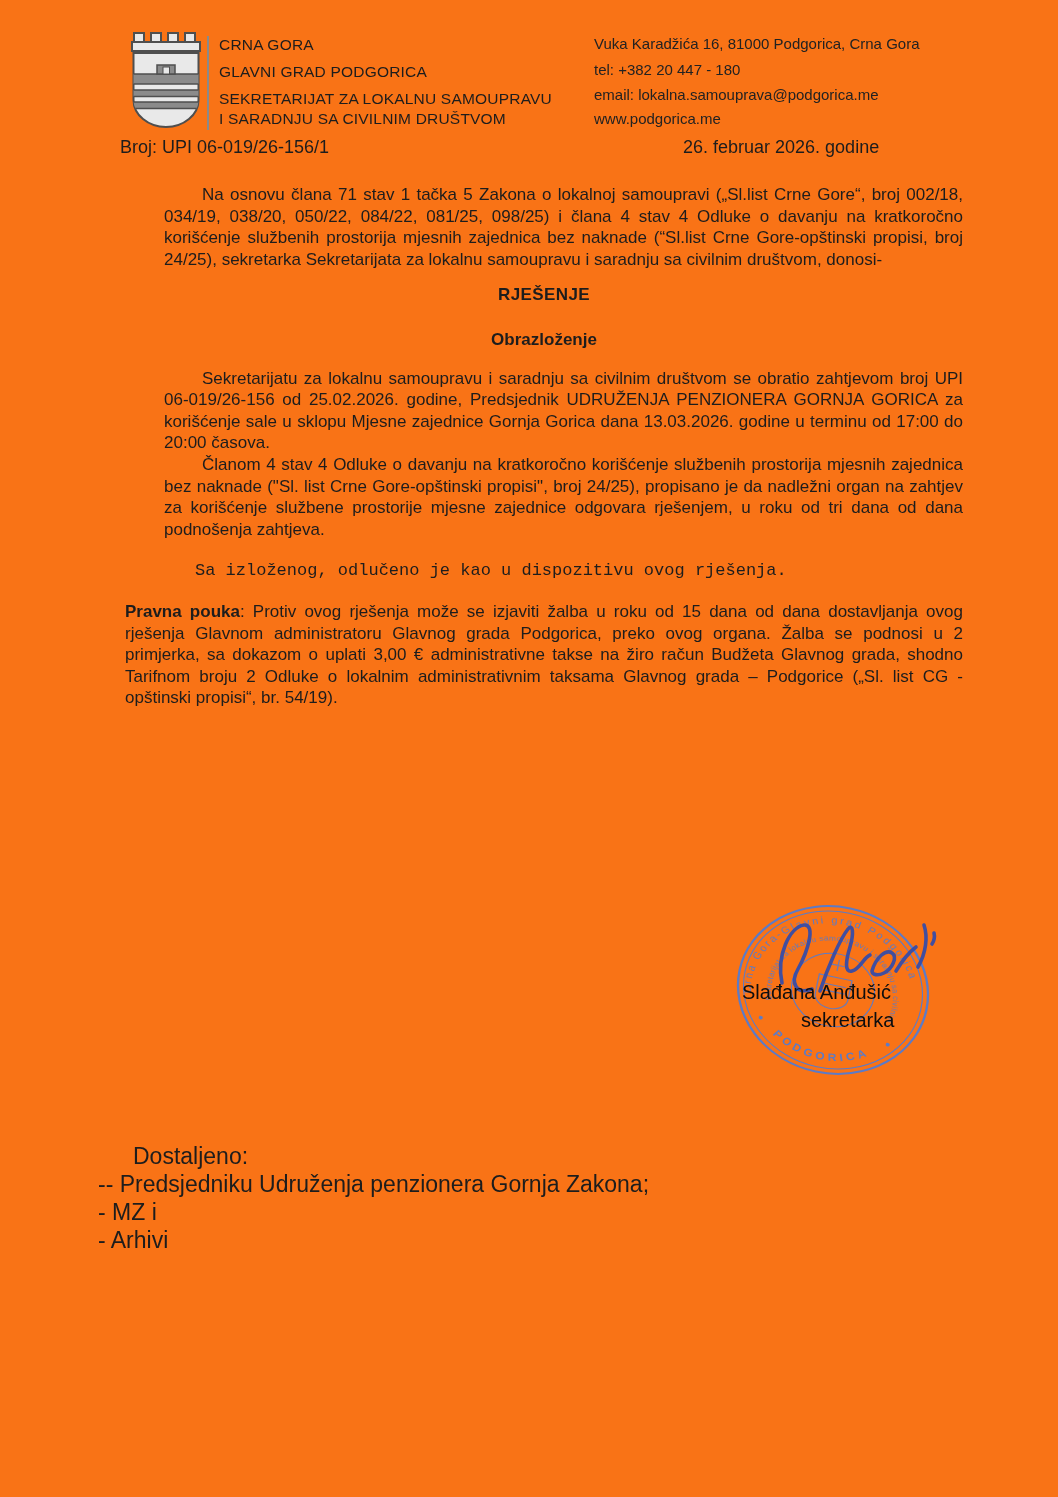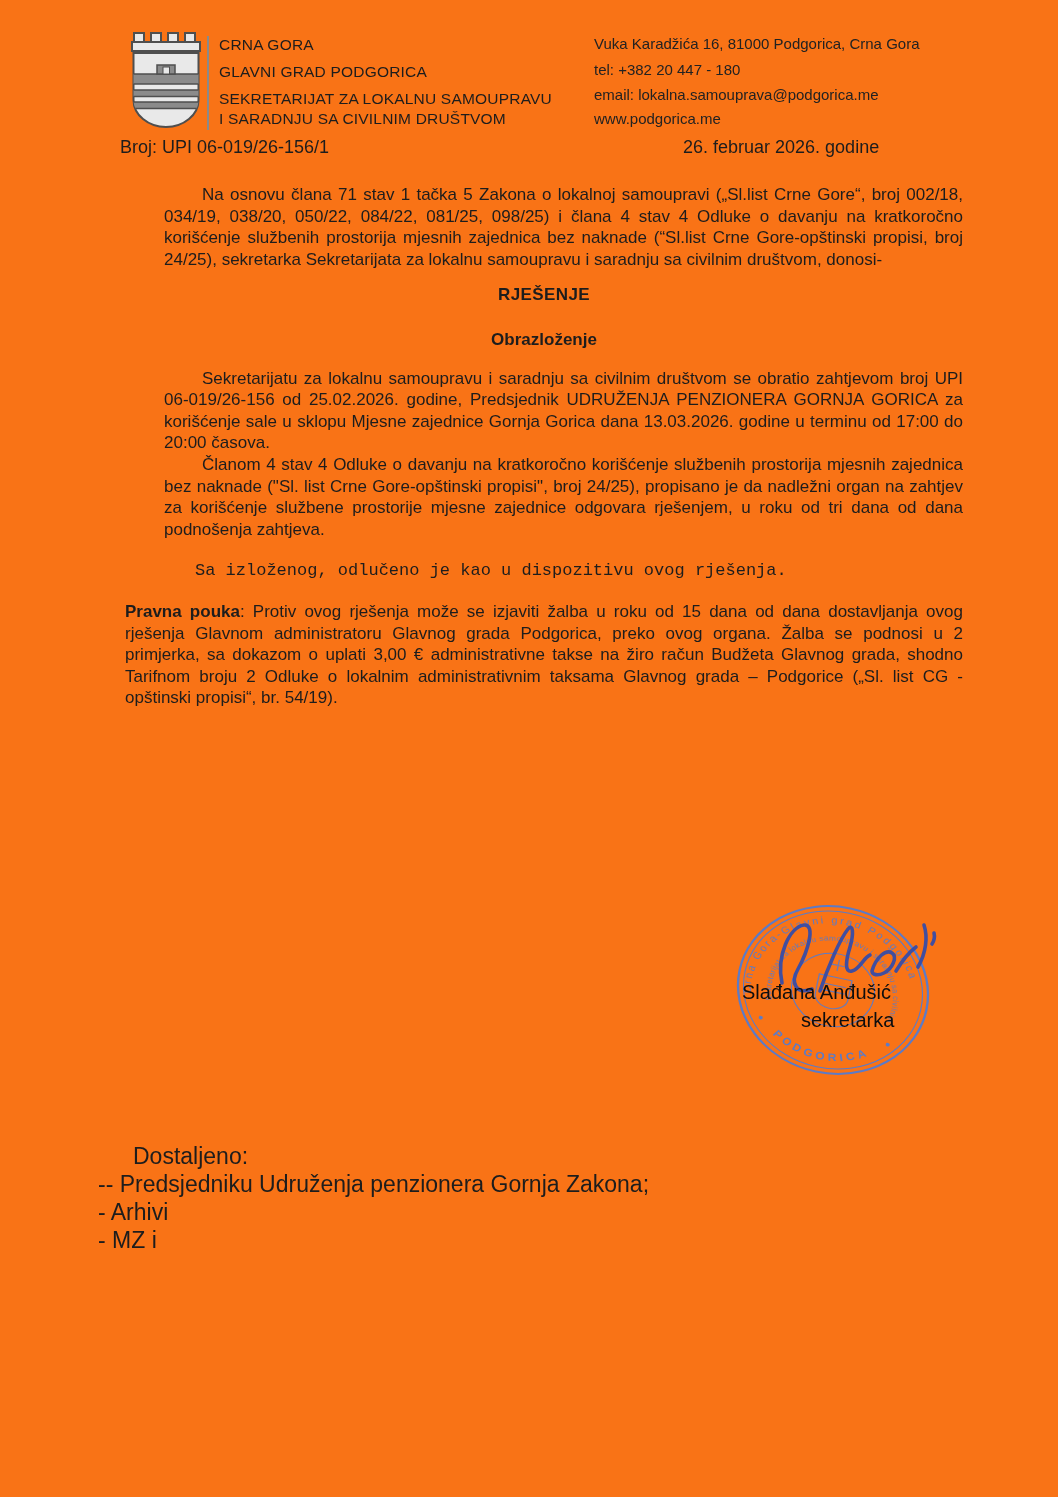--- a/index.html
+++ b/index.html
@@ -154,17 +154,17 @@
       <path d="M166,30 C167,34 166,38 164,41"></path>
     </g>
   </svg>
 
   <div class="sig-name">Slađana Anđušić</div>
   <div class="sig-role">sekretarka</div>
 
   <div class="distribution">
     <div class="dist-label">Dostaljeno:</div>
     <div>-- Predsjedniku Udruženja penzionera Gornja Zakona;</div>
+    <div>- MZ i</div>
     <div>- Arhivi</div>
-    <div>- MZ i</div>
   </div>
 
 </div>
 
 </body></html>

